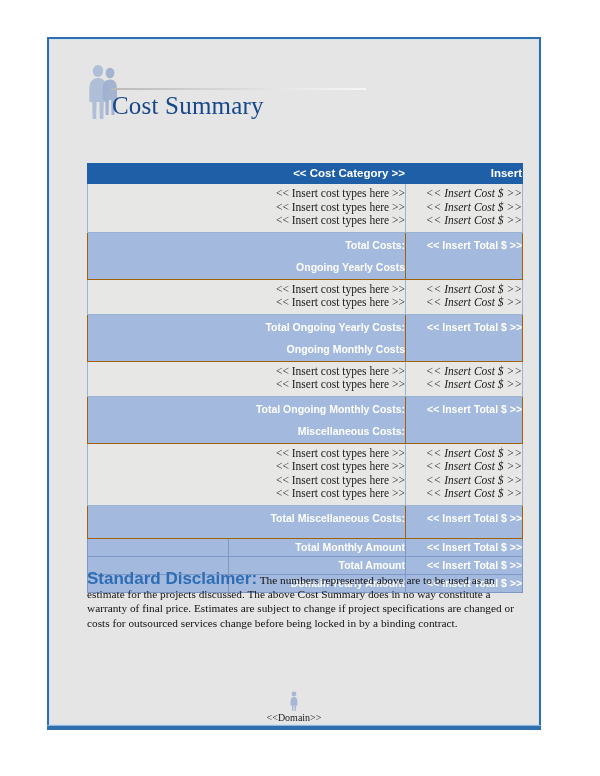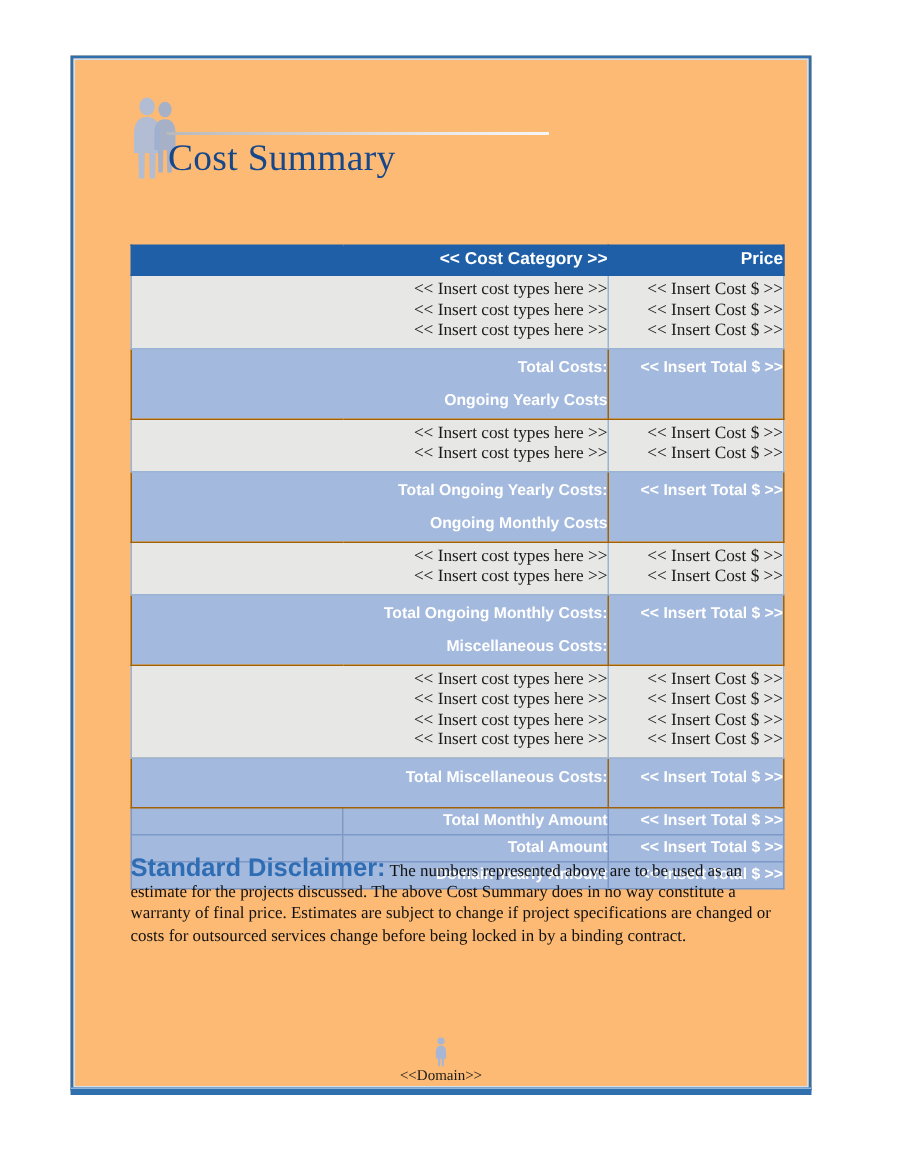--- a/index.html
+++ b/index.html
@@ -14,21 +14,21 @@
     overflow: hidden;
   }
 
   
   .page {
     position: absolute;
     left: 47px;
     top: 37px;
     width: 494px;
     height: 690px;
-    background: #fdba74;
+    background: #e5e5e5;
     border-left: 2px solid #2f6fad;
     border-top: 2px solid #2f6fad;
     border-right: 2px solid #2f6fad;
     border-bottom: 2px solid #2f6fad;
     box-sizing: border-box;
   }
   .page-inner-rule {
     position: absolute;
     left: 0;
     top: 0;
@@ -122,21 +122,21 @@
   
   .data td {
     background: #e7e7e5;
     border: 1px solid #9ab3d2;
     font-family: "Liberation Serif", serif;
     font-size: 11.5px;
     color: #1a1a1a;
     padding: 3px 0 4px 0;
   }
   .data .d-left { padding-left: 0; margin-top: 30px; }
-  .data .d-right { padding-left: 8px; }
+  .data .d-right { padding-left: 8px; font-style: italic; }
   .data .line { line-height: 13.5px; white-space: nowrap; }
 
   
   .sum td {
     background: #a3b9dd;
     border: 1px solid #a16207;
     font-family: "Liberation Sans", sans-serif;
     font-weight: bold;
     font-size: 10.5px;
     color: #ffffff;
@@ -230,21 +230,21 @@
   <table class="cost-table">
     <colgroup>
       <col class="col-a">
         <col class="col-b">
         <col class="col-c">
     </colgroup>
     <tbody>
 
       <tr class="hdr">
         <td class="h-cat" colspan="2">&lt;&lt; Cost Category &gt;&gt;</td>
-        <td class="h-price">Price</td>
+        <td class="h-price">Insert</td>
       </tr>
 
       <tr class="data">
         <td class="d-left" colspan="2">
           <div class="line">&lt;&lt; Insert cost types here &gt;&gt;</div>
           <div class="line">&lt;&lt; Insert cost types here &gt;&gt;</div>
           <div class="line">&lt;&lt; Insert cost types here &gt;&gt;</div>
         </td>
         <td class="d-right">
           <div class="line">&lt;&lt; Insert Cost $ &gt;&gt;</div>

